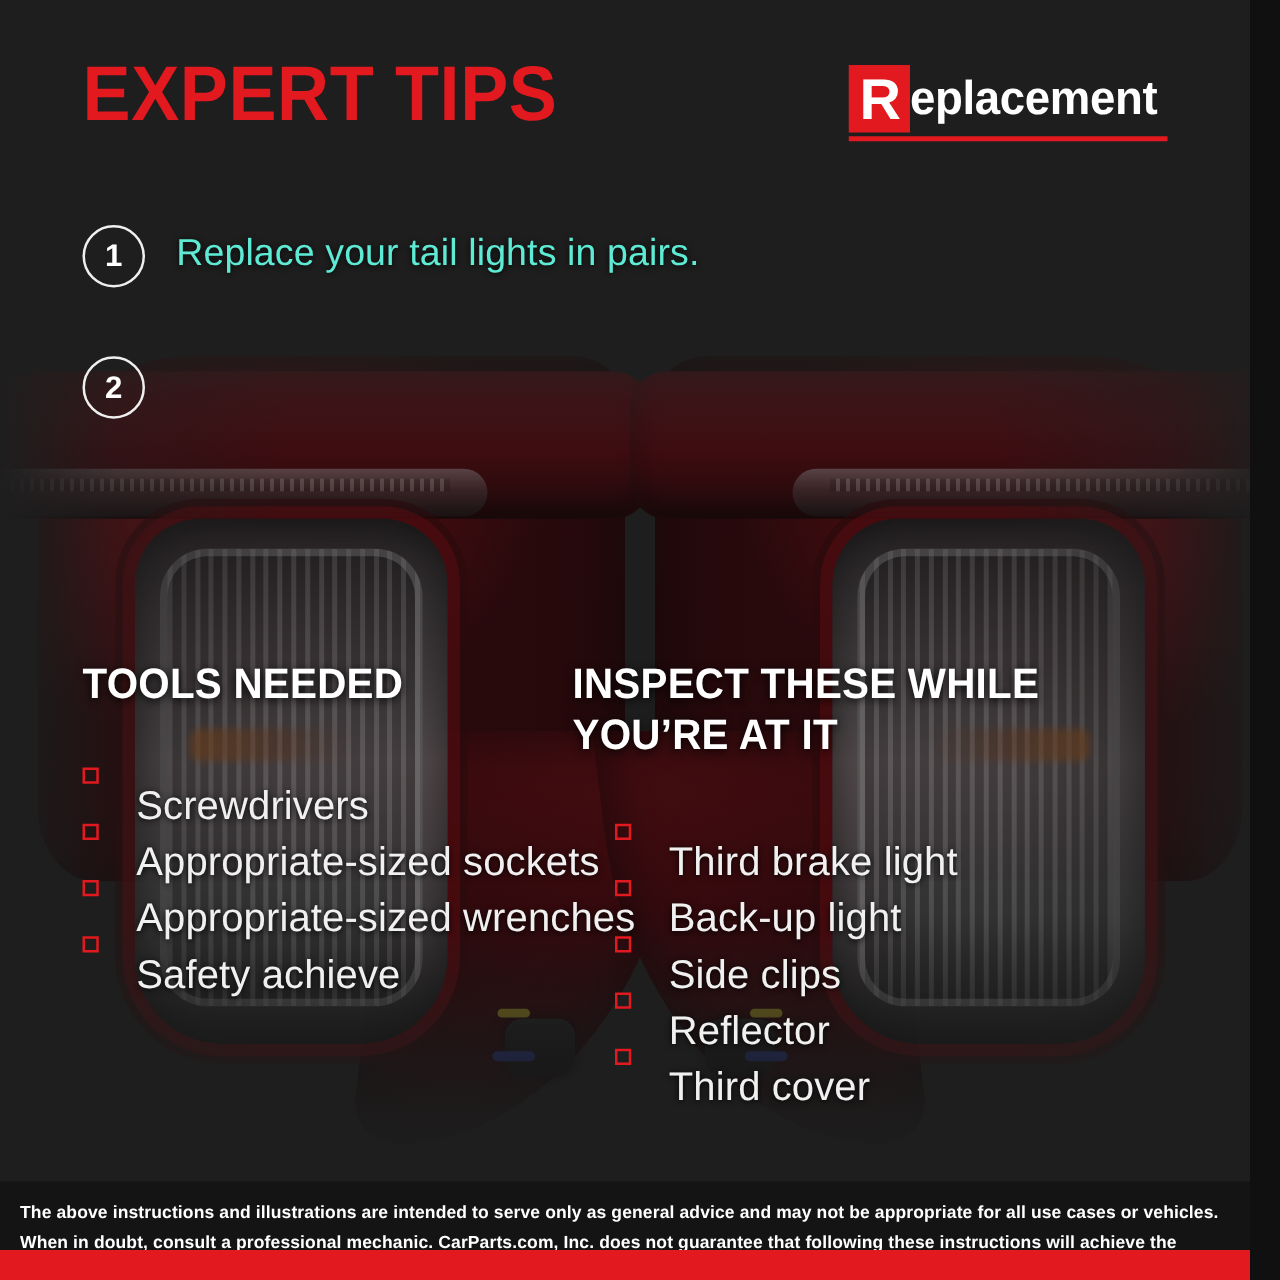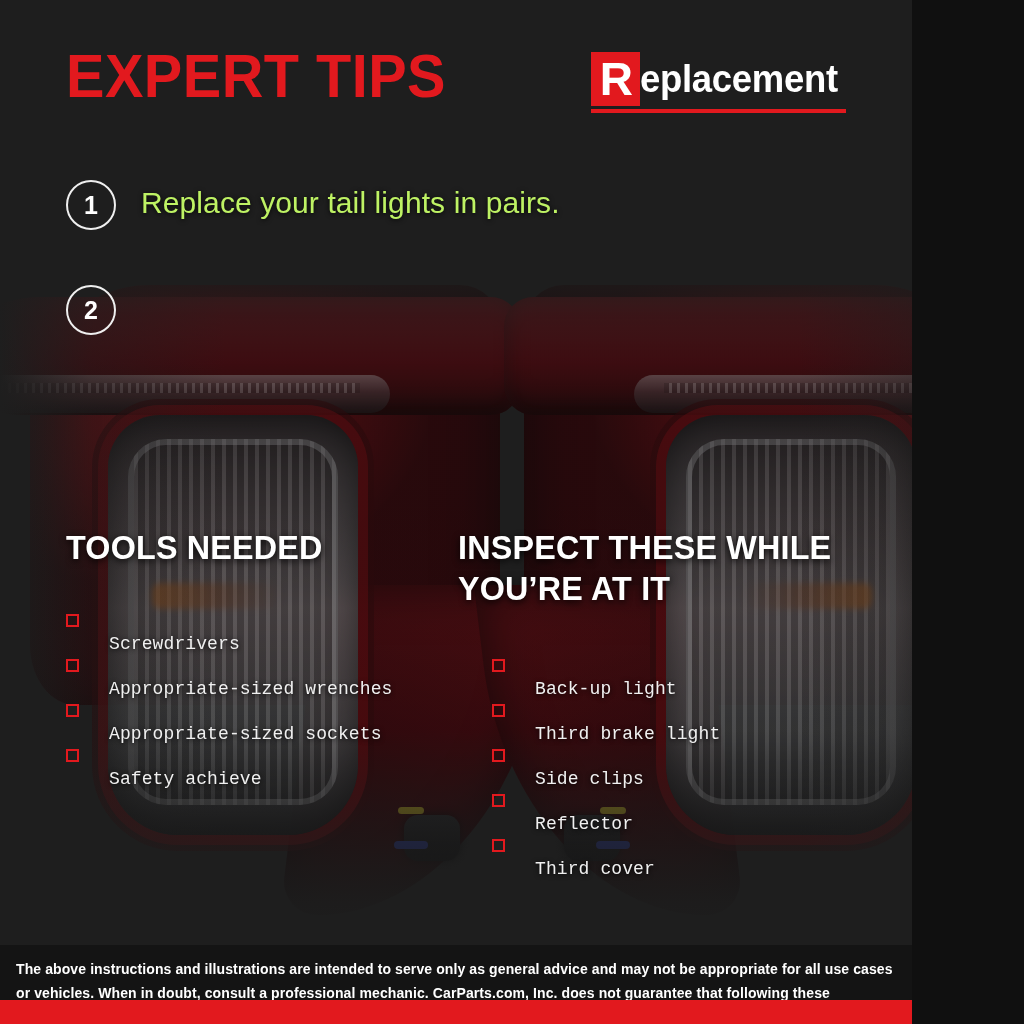--- a/index.html
+++ b/index.html
@@ -1,18 +1,18 @@
 <!DOCTYPE html>
 <html><head>
 <meta charset="utf-8">
 <style>
   html,body{margin:0;padding:0;background:#101010;}
   body{width:1024px;height:1024px;overflow:hidden;font-family:"Liberation Sans",sans-serif;}
 
-  #page{position:relative;width:912px;height:1024px;background:#1e1e1e;overflow:hidden;}
+  #page{position:relative;width:1000px;height:1024px;background:#1e1e1e;overflow:hidden;}
 
   
   #photo{position:absolute;left:0;top:255px;width:1024px;height:680px;overflow:hidden;
          filter:brightness(.72) saturate(1.05);}
   .lamp{position:absolute;top:0;width:512px;height:680px;}
   .lamp.left{left:0;}
   .lamp.right{left:512px;transform:scaleX(-1);}
   
   .lens-outer{position:absolute;left:30px;top:30px;width:470px;height:420px;
     background:
@@ -74,38 +74,38 @@
   #logo-r{background:#e2191e;color:#fff;font-weight:bold;font-size:46px;line-height:50px;
     padding:2px 7px 2px 9px;font-family:"Liberation Sans",sans-serif;}
   #logo-word{color:#ffffff;font-weight:bold;font-size:38px;line-height:54px;letter-spacing:-.3px;
     font-family:"Liberation Sans Narrow","Liberation Sans",sans-serif;transform:scaleX(.96);transform-origin:left center;}
   #logo-underline{margin-top:3px;height:4px;background:#e2191e;width:100%;}
 
   .tip{position:absolute;display:flex;align-items:flex-start;}
   .tip-num{flex:0 0 auto;width:46px;height:46px;border:2px solid #efefef;border-radius:50%;
     display:flex;align-items:center;justify-content:center;color:#fff;font-weight:bold;
     font-size:25px;font-family:"Liberation Sans Narrow","Liberation Sans",sans-serif;}
-  .tip-text{margin-left:25px;color:#bef264;font-size:30px;line-height:46px;font-weight:400;
+  .tip-text{margin-left:25px;color:#5eead4;font-size:30px;line-height:46px;font-weight:400;
     font-family:"Liberation Sans Narrow","Liberation Sans",sans-serif;
     text-shadow:0 1px 5px rgba(0,0,0,.85);white-space:pre-line;letter-spacing:.1px;}
   #tip1{left:66px;top:180px;}
   #tip2{left:66px;top:285px;}
 
   .col-head{position:absolute;color:#ffffff;font-weight:bold;
     font-family:"Liberation Sans Narrow","Liberation Sans",sans-serif;
     font-size:34px;line-height:41px;letter-spacing:.2px;transform:scaleX(.95);transform-origin:left top;
     text-shadow:0 2px 8px rgba(0,0,0,.9);white-space:pre-line;}
   #tools-head{left:66px;top:527px;}
   #inspect-head{left:458px;top:527px;}
 
   ul.checklist{position:absolute;margin:0;padding:0;list-style:none;}
   ul.checklist li{display:flex;align-items:center;height:45px;}
   .box{flex:0 0 auto;width:9px;height:9px;border:2.5px solid #e2191e;margin-right:30px;}
-  .item-label{color:#f0f0f0;font-size:18px;line-height:45px;
-    font-family:Liberation Mono, monospace;
+  .item-label{color:#f0f0f0;font-size:32px;line-height:45px;
+    font-family:Liberation Sans, sans-serif;
     text-shadow:0 1px 5px rgba(0,0,0,.9);letter-spacing:.1px;margin-top:48px;}
   #tools-list{left:66px;top:598px;}
   #inspect-list{left:492px;top:643px;}
 
   #footer{position:absolute;left:0;right:0;bottom:24px;top:945px;background:#141414;}
   #footer-text{position:absolute;left:16px;right:16px;top:12px;color:#ffffff;
     font-family:"Liberation Sans Narrow","Liberation Sans",sans-serif;
     font-size:14px;line-height:24px;font-weight:bold;letter-spacing:.1px;}
   #bottom-bar{position:absolute;left:0;right:0;bottom:0;height:24px;background:#e2191e;}
 </style>
@@ -159,43 +159,43 @@
 
     <div class="col-head" id="tools-head">TOOLS NEEDED</div>
 
     <ul class="checklist" id="tools-list">
       <li>
           <span class="box"></span>
           <span class="item-label">Screwdrivers</span>
         </li>
       <li>
           <span class="box"></span>
+          <span class="item-label">Appropriate-sized sockets</span>
+        </li>
+      <li>
+          <span class="box"></span>
           <span class="item-label">Appropriate-sized wrenches</span>
-        </li>
-      <li>
-          <span class="box"></span>
-          <span class="item-label">Appropriate-sized sockets</span>
         </li>
       <li>
           <span class="box"></span>
           <span class="item-label">Safety achieve</span>
         </li>
     </ul>
 
     <div class="col-head" id="inspect-head">INSPECT THESE WHILE
 YOU’RE AT IT</div>
 
     <ul class="checklist" id="inspect-list">
       <li>
           <span class="box"></span>
+          <span class="item-label">Third brake light</span>
+        </li>
+      <li>
+          <span class="box"></span>
           <span class="item-label">Back-up light</span>
-        </li>
-      <li>
-          <span class="box"></span>
-          <span class="item-label">Third brake light</span>
         </li>
       <li>
           <span class="box"></span>
           <span class="item-label">Side clips</span>
         </li>
       <li>
           <span class="box"></span>
           <span class="item-label">Reflector</span>
         </li>
       <li>

